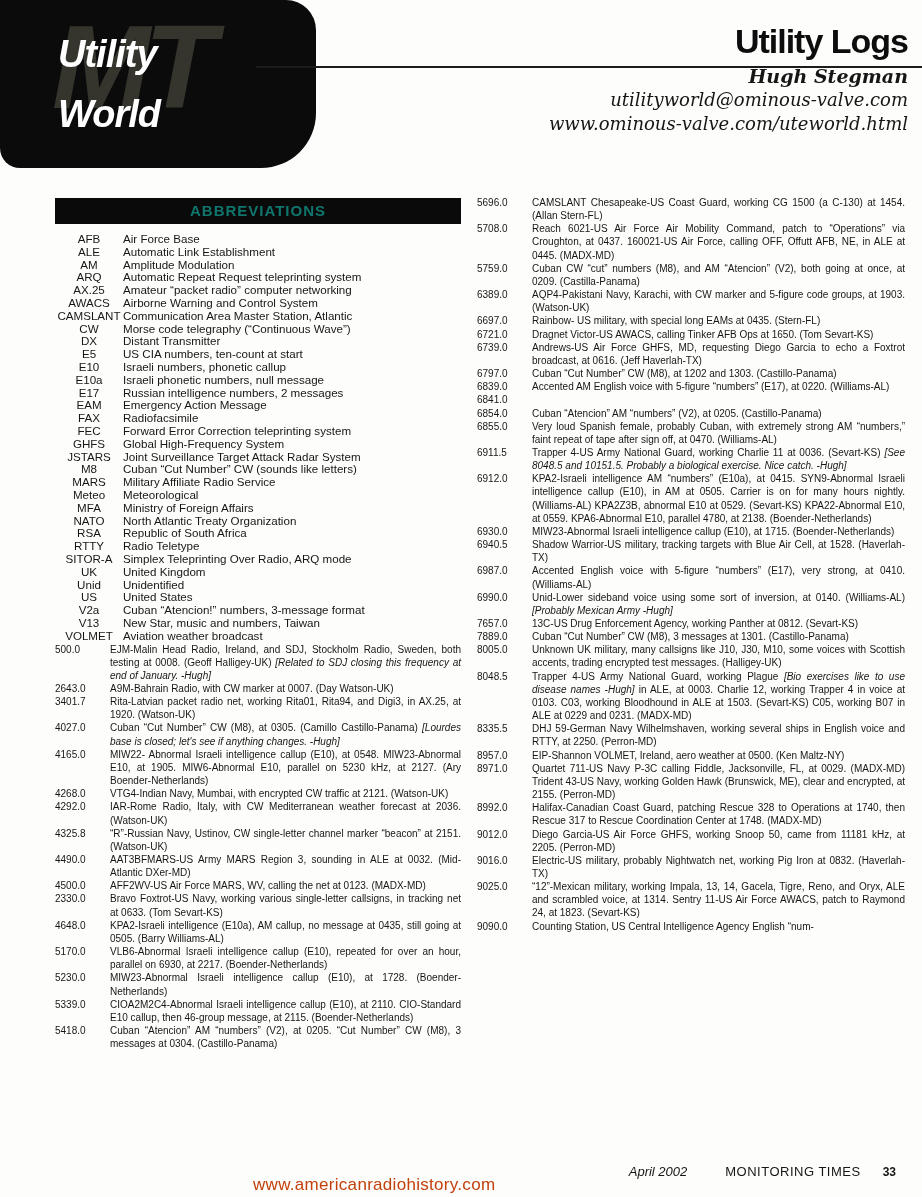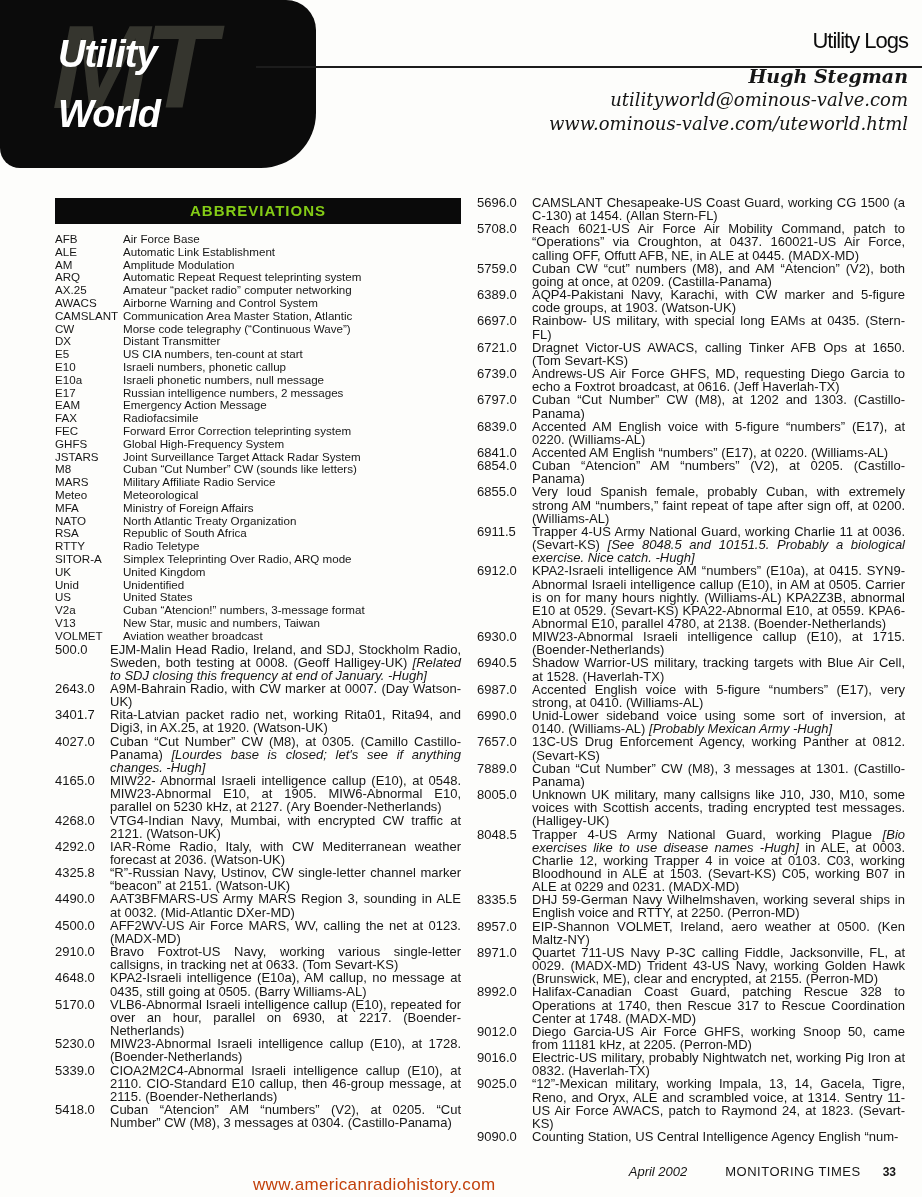--- a/index.html
+++ b/index.html
@@ -24,41 +24,41 @@
     font-style:italic;font-weight:bold;font-size:38px;line-height:60px;
     color:#ffffff;letter-spacing:-1px;white-space:nowrap;
   }
   .header-rule{
     position:absolute;top:66px;left:256px;width:666px;height:2px;background:#1c1c1c;
   }
   .masthead{
     position:absolute;top:22px;right:14px;text-align:right;
   }
   .page-title{
-    font-weight:normal;font-size:22px;line-height:38px;letter-spacing:-1px;color:#0d0d0d;
+    font-weight:bold;font-size:34px;line-height:38px;letter-spacing:-1px;color:#0d0d0d;
   }
   .byline-block{font-family:"DejaVu Serif","Liberation Serif",serif;}
   .byline{font-weight:bold;font-style:italic;font-size:19px;line-height:24px;margin-top:4px;}
   .contact{font-style:italic;font-size:18px;line-height:24px;}
   
   .col{position:absolute;}
   .col-left{left:55px;top:198px;width:406px;}
   .col-right{left:477px;top:196px;width:428px;}
   .abbr-header{
-    background:#0a0a0a;color:#84cc16;text-align:center;
+    background:#0a0a0a;color:#0f766e;text-align:center;
     font-weight:bold;font-size:15px;letter-spacing:1px;
     padding:4px 0 5px 0;
   }
   .abbr-list{margin-top:9px;}
   .abbr-row{display:flex;font-size:11.6px;line-height:12.8px;}
-  .abbr-term{flex:0 0 68px;font-weight:normal;}
+  .abbr-term{flex:0 0 68px;font-weight:normal;text-align:center;}
   .abbr-meaning{flex:1;}
   .log-list{}
   .col-right .log-list{margin-top:0;}
-  .entry{display:flex;font-size:13px;line-height:13.15px;}
+  .entry{display:flex;font-size:10px;line-height:13.15px;}
   .freq{flex:0 0 55px;}
   .desc{flex:1;text-align:justify;}
   .desc i{font-style:italic;}
   
   .footer{
     position:absolute;top:1164px;left:524px;width:372px;
     display:flex;justify-content:flex-end;align-items:baseline;
     font-size:13px;
   }
   .issue-date{font-style:italic;margin-right:38px;}
@@ -253,21 +253,21 @@
       </div>
       <div class="entry">
         <div class="freq">4490.0</div>
         <div class="desc">AAT3BFMARS-US Army MARS Region 3, sounding in ALE at 0032. (Mid-Atlantic DXer-MD)</div>
       </div>
       <div class="entry">
         <div class="freq">4500.0</div>
         <div class="desc">AFF2WV-US Air Force MARS, WV, calling the net at 0123. (MADX-MD)</div>
       </div>
       <div class="entry">
-        <div class="freq">2910.0</div>
+        <div class="freq">2330.0</div>
         <div class="desc">Bravo Foxtrot-US Navy, working various single-letter callsigns, in tracking net at 0633. (Tom Sevart-KS)</div>
       </div>
       <div class="entry">
         <div class="freq">4648.0</div>
         <div class="desc">KPA2-Israeli intelligence (E10a), AM callup, no message at 0435, still going at 0505. (Barry Williams-AL)</div>
       </div>
       <div class="entry">
         <div class="freq">5170.0</div>
         <div class="desc">VLB6-Abnormal Israeli intelligence callup (E10), repeated for over an hour, parallel on 6930, at 2217. (Boender-Netherlands)</div>
       </div>
@@ -319,29 +319,28 @@
       <div class="entry">
         <div class="freq">6797.0</div>
         <div class="desc">Cuban “Cut Number” CW (M8), at 1202 and 1303. (Castillo-Panama)</div>
       </div>
       <div class="entry">
         <div class="freq">6839.0</div>
         <div class="desc">Accented AM English voice with 5-figure “numbers” (E17), at 0220. (Williams-AL)</div>
       </div>
       <div class="entry">
         <div class="freq">6841.0</div>
-        <div class="desc">Accented AM English “numbers” (E17), at 0220. (Williams-AL)</div>
       </div>
       <div class="entry">
         <div class="freq">6854.0</div>
         <div class="desc">Cuban “Atencion” AM “numbers” (V2), at 0205. (Castillo-Panama)</div>
       </div>
       <div class="entry">
         <div class="freq">6855.0</div>
-        <div class="desc">Very loud Spanish female, probably Cuban, with extremely strong AM “numbers,” faint repeat of tape after sign off, at 0200. (Williams-AL)</div>
+        <div class="desc">Very loud Spanish female, probably Cuban, with extremely strong AM “numbers,” faint repeat of tape after sign off, at 0470. (Williams-AL)</div>
       </div>
       <div class="entry">
         <div class="freq">6911.5</div>
         <div class="desc">Trapper 4-US Army National Guard, working Charlie 11 at 0036. (Sevart-KS) <i>[See 8048.5 and 10151.5. Probably a biological exercise. Nice catch. -Hugh]</i></div>
       </div>
       <div class="entry">
         <div class="freq">6912.0</div>
         <div class="desc">KPA2-Israeli intelligence AM “numbers” (E10a), at 0415. SYN9-Abnormal Israeli intelligence callup (E10), in AM at 0505. Carrier is on for many hours nightly. (Williams-AL) KPA2Z3B, abnormal E10 at 0529. (Sevart-KS) KPA22-Abnormal E10, at 0559. KPA6-Abnormal E10, parallel 4780, at 2138. (Boender-Netherlands)</div>
       </div>
       <div class="entry">

